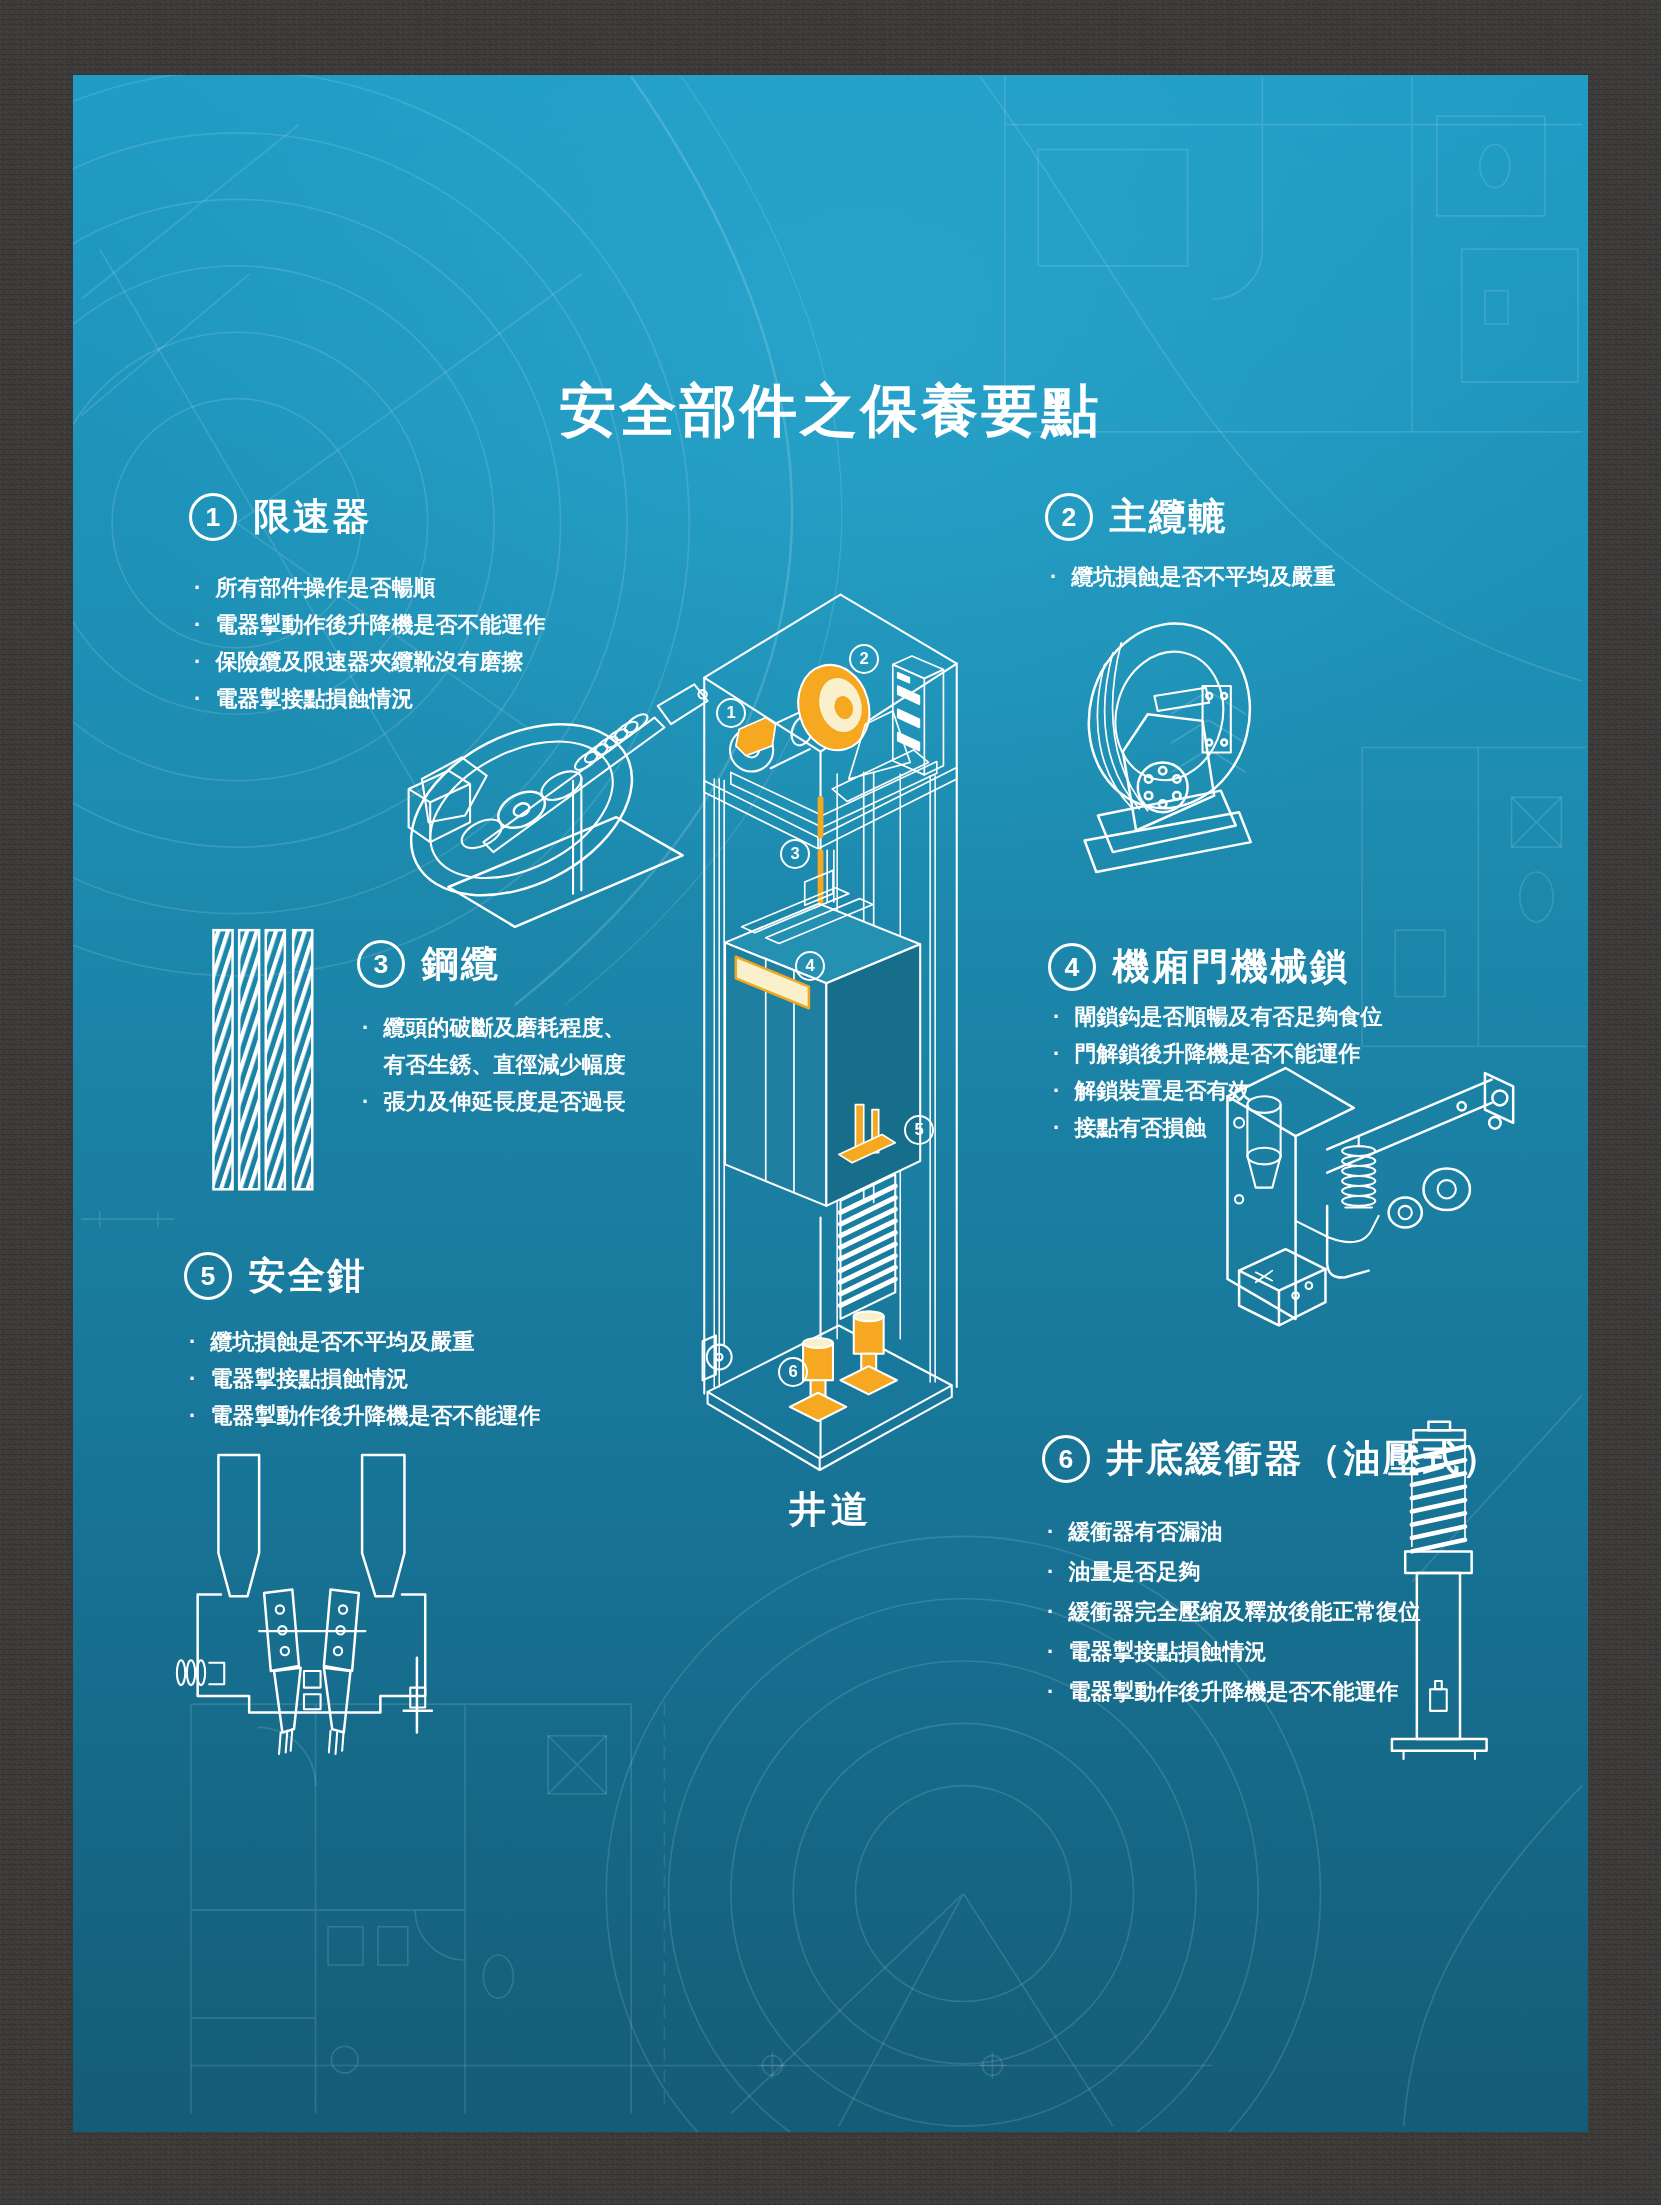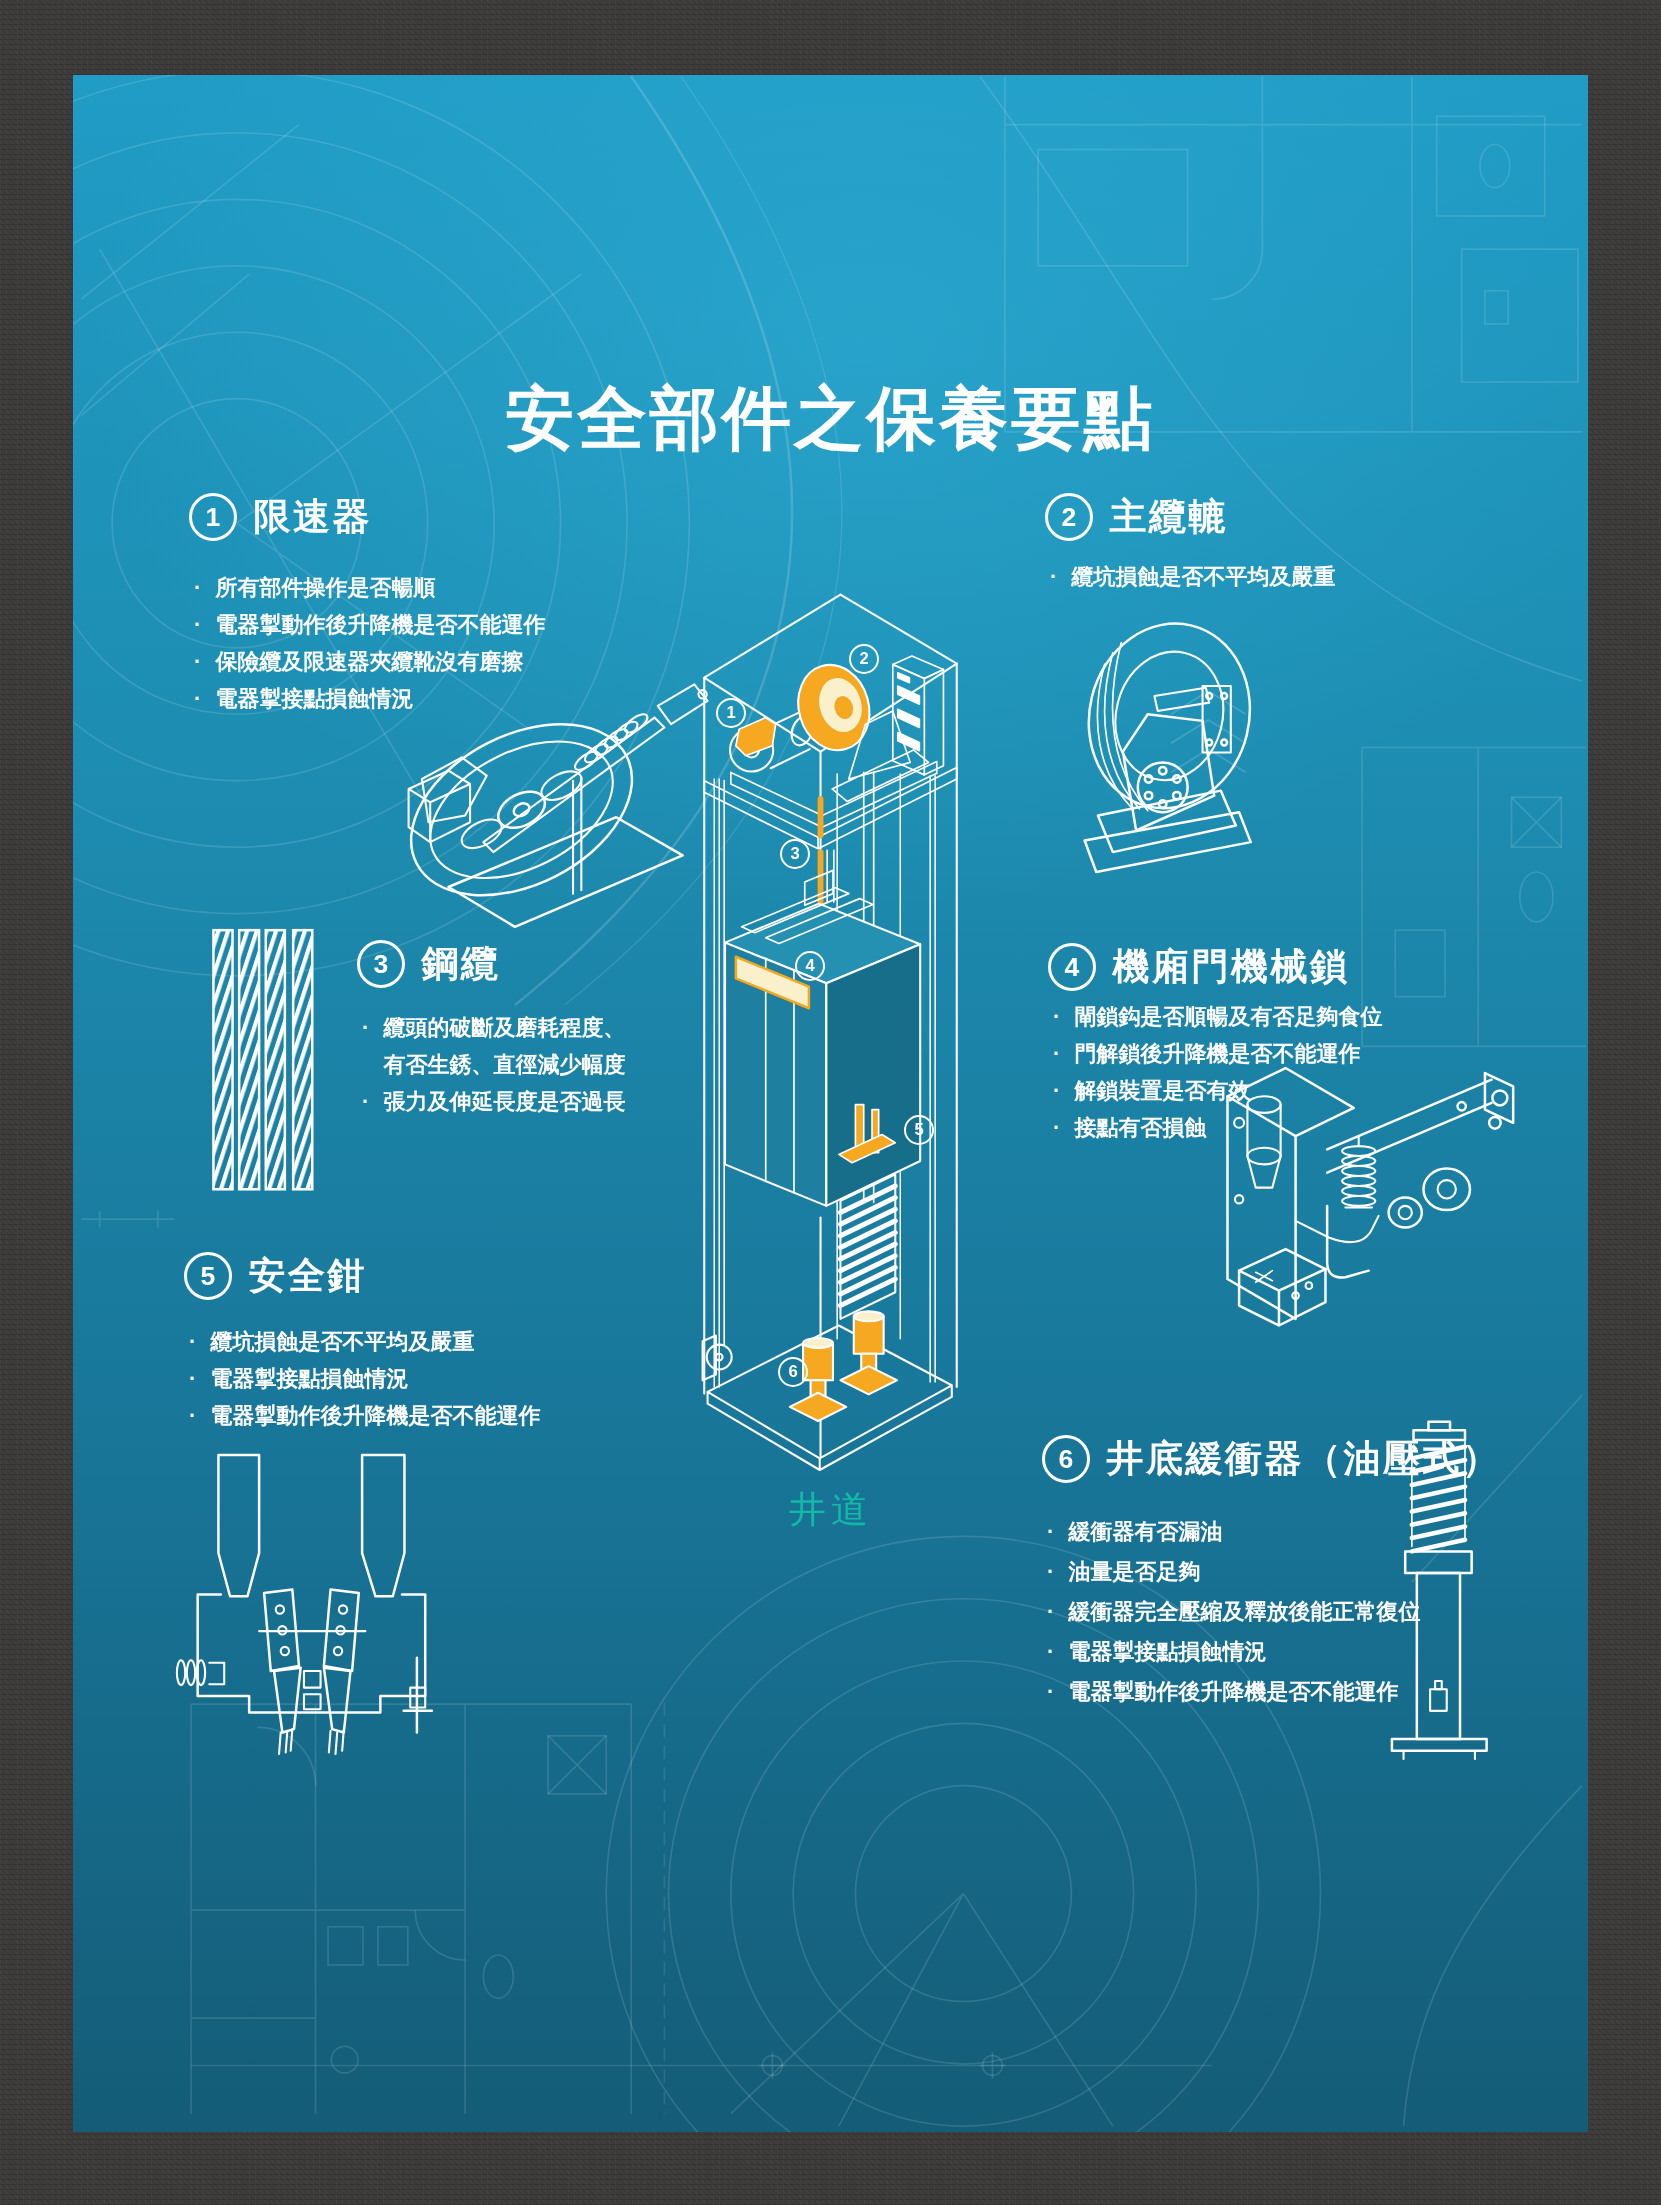--- a/index.html
+++ b/index.html
@@ -13,21 +13,21 @@
       #3b3a38;
   }
   .poster{
     position:absolute;left:73px;top:75px;width:1515px;height:2057px;
     background:
       radial-gradient(1246px 914px at 52% 13%, rgba(48,175,214,.50), rgba(48,175,214,0) 62%),
       linear-gradient(180deg,#209cc6 0%,#1d8cb0 35%,#187699 66%,#145c77 100%);
   }
   .poster-title{
     position:absolute;left:0;right:0;top:373px;text-align:center;
-    font-size:69px;font-weight:bold;color:#fff;letter-spacing:3.3px;
+    font-size:57px;font-weight:bold;color:#fff;letter-spacing:3.3px;
   }
   .section{position:absolute;color:#fff;}
   .sec-head{display:flex;align-items:center;gap:16.6px;}
   .sec-circle{
     width:48px;height:48px;border:3.3px solid #fff;border-radius:50%;
     display:flex;align-items:center;justify-content:center;
     font-size:26.6px;font-weight:bold;box-sizing:border-box;flex:0 0 auto;
   }
   .sec-title{font-size:37px;font-weight:bold;letter-spacing:2.5px;white-space:nowrap;}
   .bullets{list-style:none;margin:0;padding:0;font-size:22px;font-weight:600;line-height:37px;}
@@ -40,21 +40,21 @@
   #sec5{left:184px;top:1251px;} #sec5 .bullets{margin-top:21.6px;}
   #sec6{left:1042px;top:1434px;} #sec6 .bullets{margin-top:28px;line-height:40px;}
   .art{position:absolute;left:0;top:0;}
   .shaft-marker{
     position:absolute;width:30px;height:30px;border:2.5px solid #fff;border-radius:50%;
     color:#fff;font-size:16.6px;font-weight:bold;box-sizing:border-box;
     display:flex;align-items:center;justify-content:center;
   }
   .shaft-label{
     position:absolute;left:748px;top:1485px;width:166px;text-align:center;
-    font-size:37px;font-weight:normal;color:#14b8a6;letter-spacing:5px;
+    font-size:37px;font-weight:bold;color:#ffffff;letter-spacing:5px;
   }
 </style>
 </head>
 <body>
 
 <div class="poster">
 
   <svg class="art" width="1661" height="2205" viewBox="0 0 2000 2655" style="left:-73px;top:-75px;">
     <defs>
       <clipPath id="pc">

